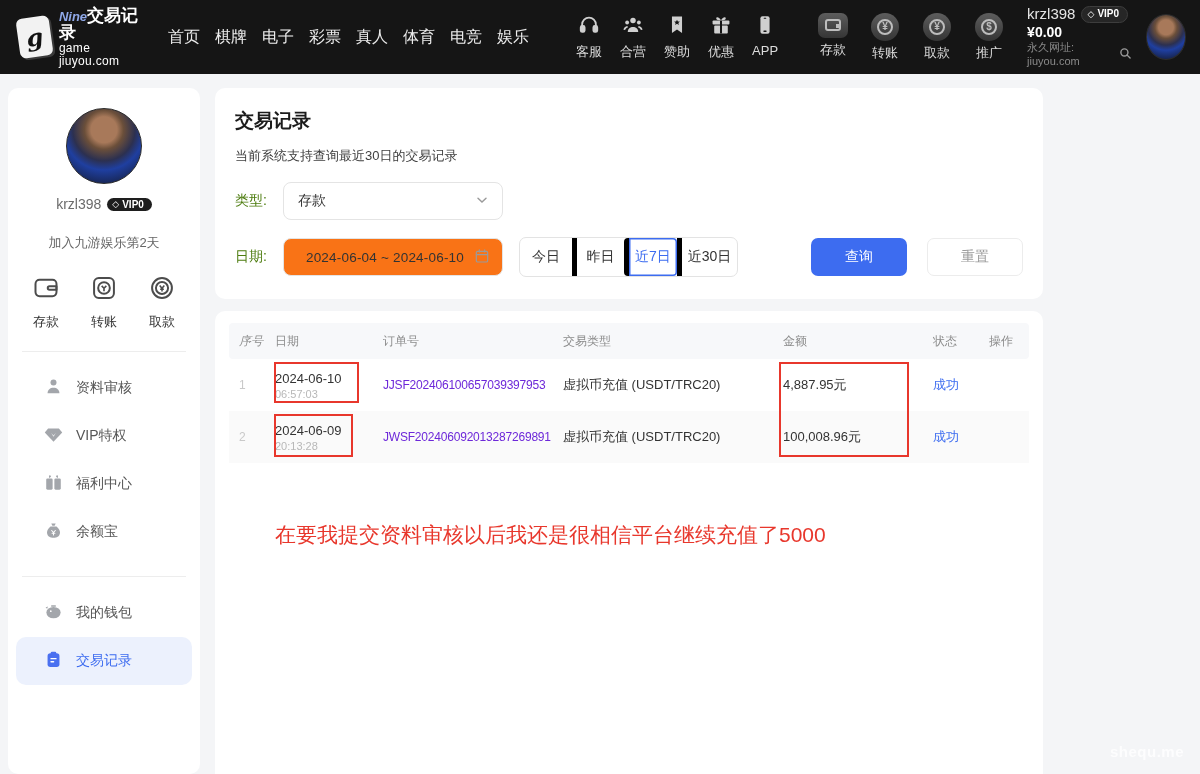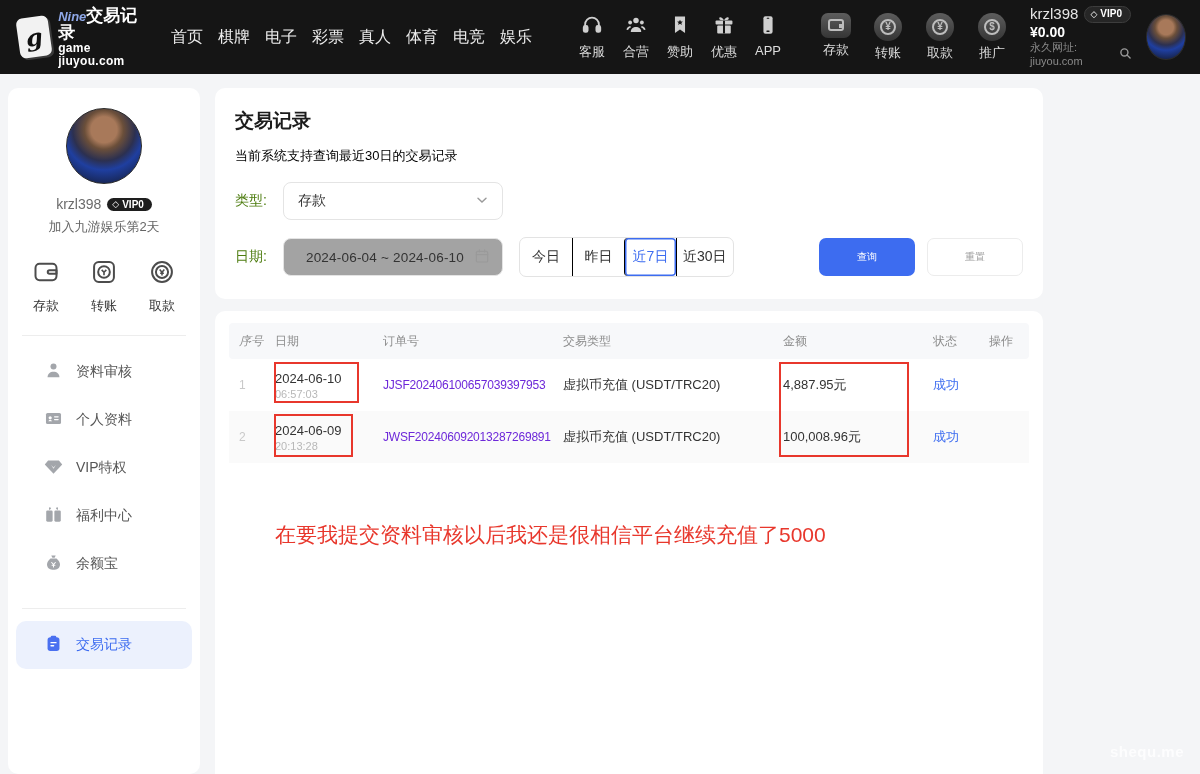--- a/index.html
+++ b/index.html
@@ -10,21 +10,21 @@
   
   .hdr { height:74px; background:#151515; display:flex; align-items:center; padding:0 14px 0 18px; position:relative; }
   .logo { display:flex; align-items:center; gap:8px; }
   .logo-card { width:38px; height:40px; background:#f2f2f2; border-radius:6px; transform:rotate(-8deg);
     display:flex; align-items:center; justify-content:center; font-family:"DejaVu Serif",serif;
     font-style:italic; font-weight:bold; font-size:24px; color:#111; box-shadow:2px 2px 0 #3a3a3a; }
   .logo-txt { line-height:1.05; }
   .logo-l1 { font-size:15px; }
   .logo-l1 .nine { color:#8fa8e8; font-style:italic; font-weight:bold; margin-right:0; font-size:13px; }
   .logo-l1 .cn { color:#fff; font-weight:bold; font-size:17px; }
-  .logo-l2 { color:#fff; font-size:12px; font-weight:bold; letter-spacing:.3px; }
+  .logo-l2 { color:#fff; font-size:12px; font-weight:normal; letter-spacing:.3px; }
   .nav { display:flex; gap:15px; margin-left:26px; }
   .nav-item { color:#ececec; font-size:16px; cursor:pointer; white-space:nowrap; }
   .qicons { display:flex; gap:0; margin-left:38px; }
   .qicon { width:44px; display:flex; flex-direction:column; align-items:center; gap:3px; cursor:pointer; }
   .qicon svg { width:22px; height:22px; }
   .qicon .lbl { color:#dcdcdc; font-size:13px; white-space:nowrap; }
   .tiles { display:flex; gap:12px; margin-left:26px; }
   .tile-it { width:40px; display:flex; flex-direction:column; align-items:center; gap:3px; cursor:pointer; }
   .tile { width:30px; height:25px; border-radius:7px; background:linear-gradient(180deg,#5d5d5d,#353535);
     display:flex; align-items:center; justify-content:center; }
@@ -49,55 +49,55 @@
 
   
   .sidebar { position:absolute; left:8px; top:88px; width:192px; height:686px; background:#fff; border-radius:10px; }
   .main { position:absolute; left:215px; top:88px; width:828px; }
 
   
   .sb-av { width:76px; height:76px; margin:20px auto 0; }
   .sb-name { display:flex; justify-content:center; align-items:center; gap:6px; margin-top:12px; }
   .sb-name .nm { color:#6b6b6b; font-size:14px; }
   .sb-name .vip-badge { background:#1e1e1e; border:none; }
-  .sb-join { text-align:center; color:#666; font-size:13px; margin-top:6px; }
+  .sb-join { text-align:center; color:#666; font-size:13px; margin-top:22px; }
   .sb-quick { display:flex; justify-content:space-between; padding:0 24px; margin-top:22px; }
   .sb-qa { display:flex; flex-direction:column; align-items:center; gap:7px; cursor:pointer; }
   .sb-qa svg { width:28px; height:28px; color:#4c4c4c; }
   .sb-qa .lbl { font-size:13px; color:#333; }
   .sb-div { height:1px; background:#ededed; margin:20px 14px 6px; }
   .sb-menu { padding-top:6px; }
   .sb-item { height:48px; display:flex; align-items:center; gap:13px; padding-left:28px; cursor:pointer;
     color:#565656; font-size:14px; margin:0 8px; border-radius:10px; }
   .sb-item svg { width:19px; height:19px; color:#a3a6ab; flex:none; }
   .sb-item.active { background:#ecf1fd; color:#3d6cf0; }
   .sb-item.active svg { color:#4a70f0; }
 
   
   .card { background:#fff; border-radius:10px; }
   .card1 { padding:20px 20px 22px; }
   .pg-title { font-size:19px; font-weight:bold; color:#1c1c1c; }
-  .pg-sub { font-size:13px; color:#000000; margin-top:13px; }
+  .pg-sub { font-size:13px; color:#404040; margin-top:13px; }
   .frow { display:flex; align-items:center; margin-top:17px; }
   .flabel { width:48px; font-size:14px; color:#4d7c0f; flex:none; }
   .select { width:220px; height:38px; border:1px solid #e4e4e4; border-radius:8px; display:flex;
     align-items:center; padding:0 12px 0 14px; font-size:14px; color:#333; cursor:pointer; background:#fff; }
   .select .val { flex:1; }
   .select svg, .datebox svg { width:16px; height:16px; color:#9a9a9a; flex:none; }
   .datebox { width:220px; height:38px; border:1px solid #e4e4e4; border-radius:8px; display:flex;
-    align-items:center; padding:0 12px; font-size:13.5px; color:#333; cursor:pointer; background:#a3a3a3; }
+    align-items:center; padding:0 12px; font-size:13.5px; color:#333; cursor:pointer; background:#f97316; }
   .datebox .val { flex:1; text-align:center; letter-spacing:.2px; }
   .qgroup { display:flex; border:1px solid #e3e3e3; border-radius:7px; margin-left:16px; overflow:hidden; background:#fff; }
   .qcell { min-width:52px; padding:0 6px; height:38px; display:flex; align-items:center; justify-content:center;
-    font-size:14px; color:#333; cursor:pointer; border-left:1px solid #000000; }
+    font-size:14px; color:#333; cursor:pointer; border-left:5px solid #000000; }
   .qcell:first-child { border-left:none; }
   .qcell.active { color:#3d6cf0; box-shadow:inset 0 0 0 1.5px #3d6cf0; border-radius:4px; }
   .fbtns { margin-left:auto; display:flex; gap:12px; }
-  .btn { width:96px; height:38px; border-radius:7px; font-size:10px; display:flex; align-items:center;
-    justify-content:center; cursor:pointer; }
+  .btn { width:96px; height:38px; border-radius:7px; font-size:14px; display:flex; align-items:center;
+    justify-content:center; cursor:pointer;margin-left:8px; }
   .btn-primary { background:#3d6cf0; color:#fff; }
   .btn-plain { background:#fff; border:1px solid #ececec; color:#9b9b9b; }
 
   
   .card2 { margin-top:12px; height:474px; border-radius:10px 10px 0 0; padding:12px 14px; position:relative; }
   table { width:100%; border-collapse:collapse; table-layout:fixed; }
   col.c-no{width:40px} col.c-date{width:108px} col.c-order{width:180px}
   col.c-type{width:220px} col.c-amt{width:150px} col.c-st{width:56px} col.c-op{width:46px}
   thead th { background:#f7f8fa; height:36px; font-size:12px; font-weight:normal; color:#8c8c8c;
     text-align:left; padding-left:6px; }
@@ -294,30 +294,20 @@
   <div class="sb-menu">
     <div class="sb-item">
       <span><svg viewBox="0 0 24 24" fill="currentColor">
             <circle cx="12" cy="6.8" r="3.8"></circle>
             <path d="M4.5 20.5c0-4.6 3.3-7 7.5-7s7.5 2.4 7.5 7z"></path>
           </svg></span>
       <span>资料审核</span>
     </div>
     <div class="sb-item">
       <span><svg viewBox="0 0 24 24" fill="currentColor">
-            <rect x="2.5" y="5" width="19" height="14" rx="2"></rect>
-            <circle cx="7.8" cy="11" r="2" fill="#fff"></circle>
-            <path d="M5.5 15.5c.4-1.3 1.3-2 2.3-2s1.9.7 2.3 2z" fill="#fff"></path>
-            <rect x="12.6" y="9" width="6" height="1.6" rx=".8" fill="#fff"></rect>
-            <rect x="12.6" y="12.6" width="6" height="1.6" rx=".8" fill="#fff"></rect>
-          </svg></span>
-      <span>个人资料</span>
-    </div>
-    <div class="sb-item">
-      <span><svg viewBox="0 0 24 24" fill="currentColor">
             <path d="M5.2 4.5h13.6L23 9.6 12 21 1 9.6z"></path>
             <path d="M9 10l3 3.4L15 10l-3 4.8z" fill="#fff" opacity=".9"></path>
           </svg></span>
       <span>VIP特权</span>
     </div>
     <div class="sb-item">
       <span><svg viewBox="0 0 24 24" fill="currentColor">
             <rect x="2.8" y="7" width="8.1" height="14" rx="1.6"></rect>
             <rect x="13.1" y="7" width="8.1" height="14" rx="1.6"></rect>
             <path d="M7 6.5C5 3 7.5 1.6 9 4.2zM17 6.5c2-3.5-.5-4.9-2-2.3z"></path>
@@ -330,20 +320,29 @@
             <path d="M8.2 7h7.6c2.9 2.4 4.4 4.9 4.4 7.6 0 3.7-2.9 6.4-6.6 6.4h-3.2c-3.7 0-6.6-2.7-6.6-6.4 0-2.7 1.5-5.2 4.4-7.6z"></path>
             <path d="M9.7 12l2.3 2.6 2.3-2.6M10.2 15.4h3.6M12 14.6v3.2" stroke="#fff" stroke-width="1.3" fill="none" stroke-linecap="round"></path>
           </svg></span>
       <span>余额宝</span>
     </div>
   </div>
 
   <div class="sb-div"></div>
 
   <div class="sb-menu">
+    <div class="sb-item">
+      <span><svg viewBox="0 0 24 24" fill="currentColor">
+            <ellipse cx="12" cy="13.4" rx="9" ry="7.2"></ellipse>
+            <path d="M4 8.5L2 6.8l3-1z"></path>
+            <rect x="8.8" y="4" width="6.4" height="2" rx="1"></rect>
+            <circle cx="8.6" cy="11.6" r="1.1" fill="#fff"></circle>
+          </svg></span>
+      <span>我的钱包</span>
+    </div>
     <div class="sb-item active">
       <span><svg viewBox="0 0 24 24" fill="currentColor">
             <rect x="4.5" y="4" width="15" height="17.5" rx="3.5"></rect>
             <rect x="8.5" y="2.2" width="7" height="3.4" rx="1.6"></rect>
             <rect x="8" y="10" width="8" height="1.8" rx=".9" fill="#fff"></rect>
             <rect x="8" y="14" width="5" height="1.8" rx=".9" fill="#fff"></rect>
           </svg></span>
       <span>交易记录</span>
     </div>
     <div class="sb-item">

